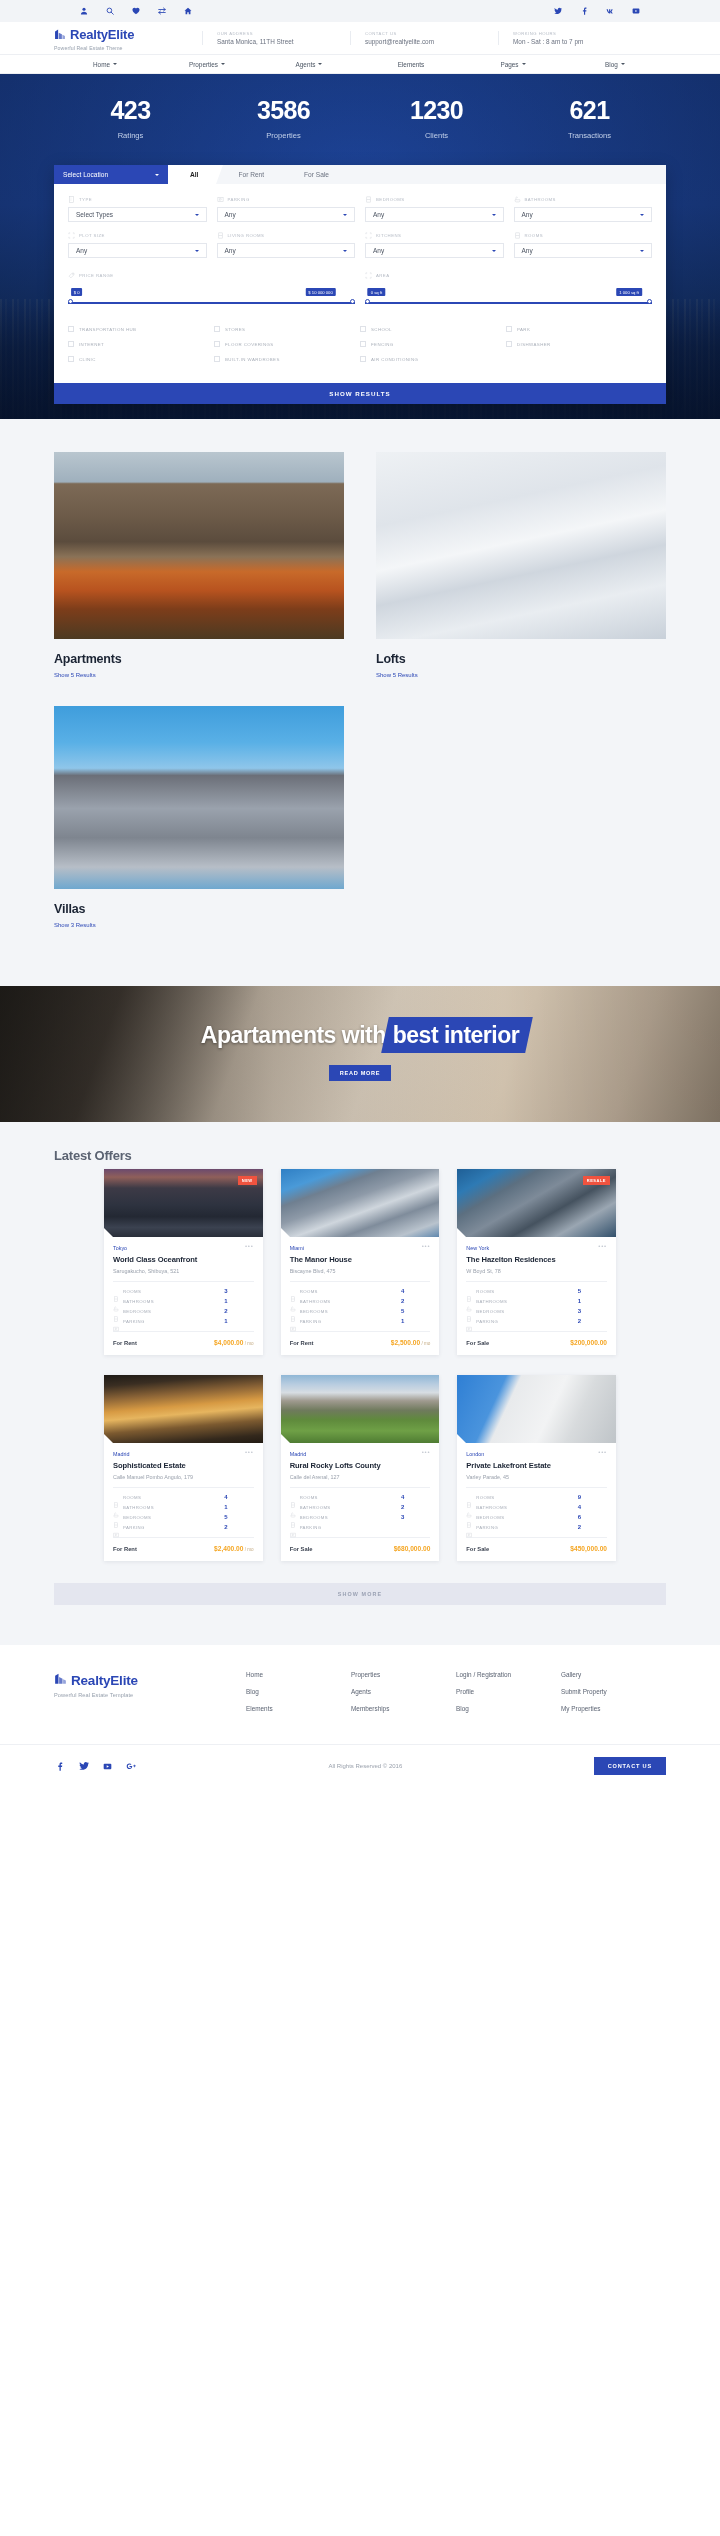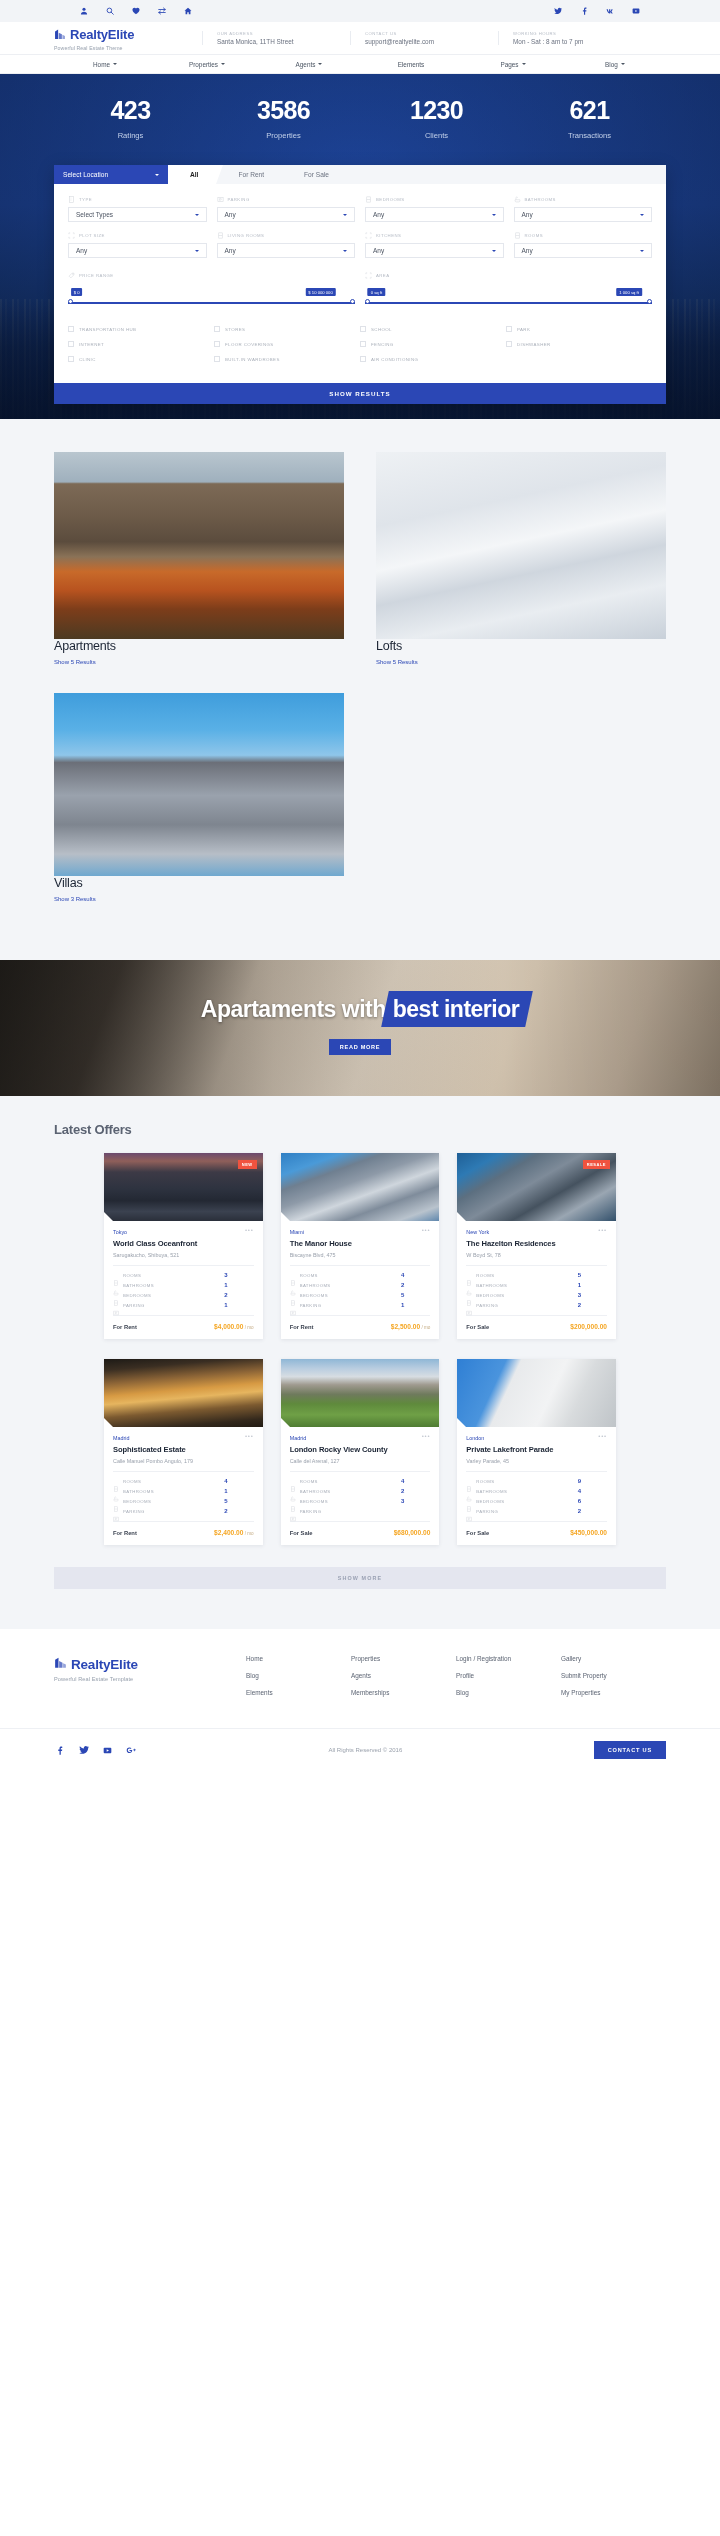--- a/index.html
+++ b/index.html
@@ -89,21 +89,21 @@
   .box{width:6px;height:6px;border:1px solid #dfe2e8;flex:0 0 6px;}
 
   .showres{height:21px;background:#2b47b5;color:#fff;display:flex;align-items:center;justify-content:center;font-size:6.2px;font-weight:bold;letter-spacing:1px;}
 
   
   .cats{background:#f3f5f8;padding:33px 0 30px;}
   .catgrid{width:612px;margin:0 auto;display:grid;grid-template-columns:1fr 1fr;gap:0 32px;}
   .cat{margin-bottom:28px;}
   .cat .ph{height:187px;position:relative;overflow:hidden;}
   .cat.small .ph{height:183px;}
-  .cat h3{font-size:12.5px;font-weight:normal;color:#1b2434;letter-spacing:-.2px;}
+  .cat h3{font-size:12.5px;font-weight:bold;color:#1b2434;margin-top:13px;letter-spacing:-.2px;}
   .cat .lnk{font-size:6px;color:#2b47b5;margin-top:6px;}
 
   .ph-house{background:
     linear-gradient(180deg,#b9c6cf 0%,#9fb0bd 16%,#7d6a56 17%,#6d5b49 34%,#5b4c3d 48%,#8a7257 56%,#c86a2a 64%,#b8531f 74%,#7d3d1a 84%,#4c3a22 100%),
     radial-gradient(circle at 26% 34%,rgba(0,0,0,.30) 0 20%,transparent 55%);}
   .ph-lofts{background:linear-gradient(168deg,#eef1f4 0%,#dfe4ea 30%,#f4f6f8 48%,#cfd6de 62%,#e9edf1 78%,#c8d0d9 100%);}
   .ph-town{background:
     linear-gradient(180deg,#7fb8e0 0%,#a9cfe8 14%,#d8cfc6 18%,#b6483b 32%,#e6e2dc 44%,#3b5f9c 56%,#cfcac2 68%,#a8412f 80%,#8d9aa6 100%);}
   .ph-villa{background:
     linear-gradient(180deg,#3f9ddc 0%,#59b0e6 20%,#8fc6ea 34%,#6b6f78 38%,#9aa2ad 56%,#7e858f 72%,#b7bec7 88%,#6fa8cf 100%),
@@ -116,21 +116,21 @@
   .banner-content{position:relative;z-index:3;height:100%;display:flex;flex-direction:column;align-items:center;justify-content:center;}
   .btitle{display:flex;align-items:center;white-space:nowrap;margin-top:-6px;}
   .btitle .w{font-size:23px;font-weight:bold;color:#fff;letter-spacing:-.5px;text-shadow:0 1px 3px rgba(0,0,0,.45);}
   .bhl{position:relative;margin-left:7px;}
   .bhl-bg{position:absolute;inset:-5px -10px -4px -8px;background:#2b47b5;transform:skewX(-12deg);}
   .bhl span{position:relative;z-index:2;font-size:23px;font-weight:bold;color:#fff;letter-spacing:-.5px;}
   .readmore{margin-top:16px;background:#2b47b5;color:#fff;font-size:5.6px;font-weight:bold;letter-spacing:.7px;padding:5px 11px;}
 
   
   .offers{background:#f3f5f8;padding:26px 0 0;}
-  .sec-title{width:612px;margin:0 auto 16px;font-size:13px;color:#5b6372;letter-spacing:-.2px;}
+  .sec-title{width:612px;margin:0 auto 6px;font-size:13px;color:#5b6372;letter-spacing:-.2px;}
   .ogrid{width:512px;margin:0 auto;display:grid;grid-template-columns:repeat(3,1fr);gap:18px;}
   .card{background:#fff;box-shadow:0 1px 4px rgba(30,40,70,.09);}
   .card .cimg{height:68px;position:relative;overflow:hidden;}
   .card .cimg:after{content:"";position:absolute;left:0;bottom:0;width:0;height:0;border-bottom:9px solid #fff;border-right:9px solid transparent;}
   .tagpill{position:absolute;top:7px;right:6px;font-size:4px;font-weight:bold;color:#fff;padding:2px 4px;letter-spacing:.5px;z-index:4;}
   .tag-new{background:#f0533f;}
   .tag-resale{background:#f0533f;}
   .cbody{padding:8px 9px 9px;}
   .crow1{display:flex;align-items:flex-start;}
   .ccity{font-size:5.4px;color:#2b47b5;}
@@ -782,21 +782,21 @@
         </div>
       </article>
 
       <article class="card">
         <div class="cimg" style="background:linear-gradient(180deg,#8fb7d6 0%,#b9cde0 14%,#d7dde2 26%,#9f9a8f 38%,#6f7a5d 52%,#5f8a3c 66%,#6fa046 82%,#4f7c33 100%);"></div>
         <div class="cbody">
           <div class="crow1">
               <span class="ccity">Madrid</span>
               <span class="cdots">•••</span>
             </div>
-          <div class="cname">London Rocky View County</div>
+          <div class="cname">Rural Rocky Lofts County</div>
           <div class="caddr">Calle del Arenal, 127</div>
           <div class="cdiv"></div>
           <div class="spec">
               <span class="sic"><svg width="6" height="6" viewBox="0 0 16 16" fill="none" stroke="#a7adb8" stroke-width="1.4">
                   <rect x="4" y="2" width="8" height="12"></rect>
                   <line x1="4" y1="8" x2="12" y2="8"></line>
                 </svg></span>
               <span class="sl">ROOMS</span>
               <span class="sv">4</span>
             </div>
@@ -831,21 +831,21 @@
         </div>
       </article>
 
       <article class="card">
         <div class="cimg" style="background:linear-gradient(115deg,#2f7fd4 0%,#4a94dd 26%,#e8eaec 34%,#f2f3f4 58%,#d8dbdd 74%,#bfc4c8 100%);"></div>
         <div class="cbody">
           <div class="crow1">
               <span class="ccity">London</span>
               <span class="cdots">•••</span>
             </div>
-          <div class="cname">Private Lakefront Parade</div>
+          <div class="cname">Private Lakefront Estate</div>
           <div class="caddr">Varley Parade, 45</div>
           <div class="cdiv"></div>
           <div class="spec">
               <span class="sic"><svg width="6" height="6" viewBox="0 0 16 16" fill="none" stroke="#a7adb8" stroke-width="1.4">
                   <rect x="4" y="2" width="8" height="12"></rect>
                   <line x1="4" y1="8" x2="12" y2="8"></line>
                 </svg></span>
               <span class="sl">ROOMS</span>
               <span class="sv">9</span>
             </div>

